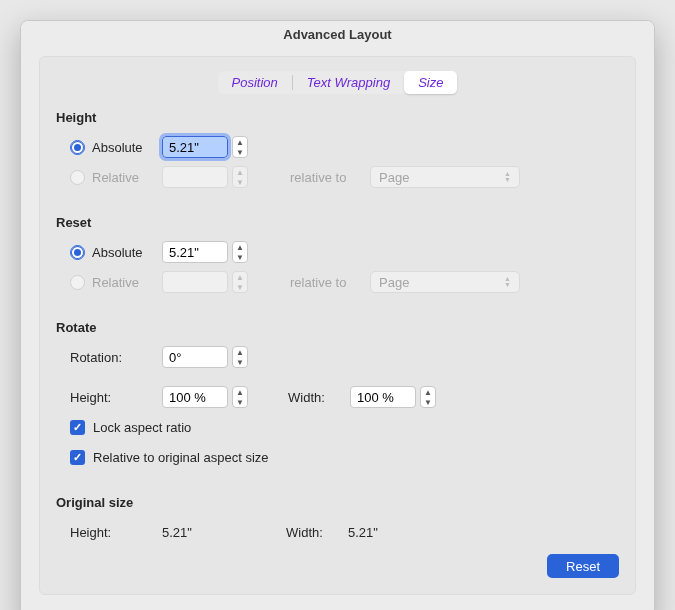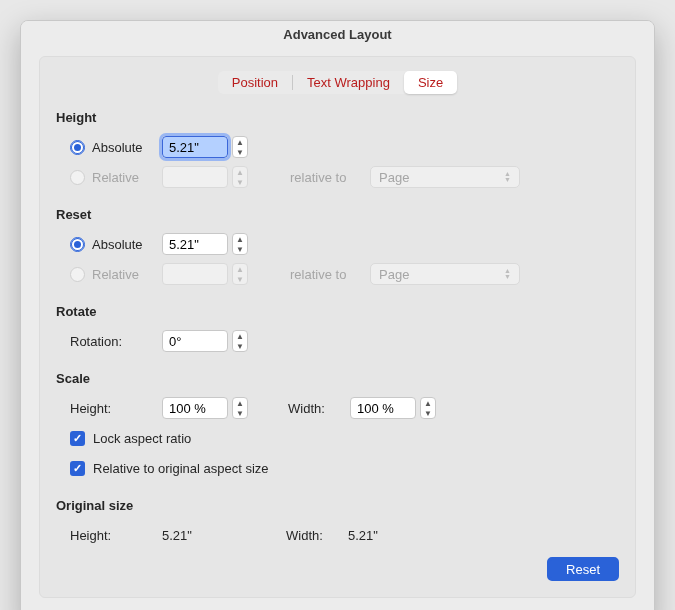--- a/index.html
+++ b/index.html
@@ -48,35 +48,36 @@
     border-radius: 6px;
     background: #eaeaea;
     padding: 0;
   }
   .seg button {
     border: none;
     background: transparent;
     font-size: 13px;
     padding: 4px 14px;
     border-radius: 5px;
-    color: #b91c1c;
+    color: #6d28d9;
     cursor: pointer;
+    font-style: italic;
   }
   .seg .sep {
     width: 1px;
     background: #c8c8c8;
     margin: 4px 0;
   }
   .seg button.active {
     background: #fff;
     box-shadow: 0 1px 2px rgba(0,0,0,0.15);
   }
   .section-title {
     font-weight: 700;
-    margin: 6px 0 8px 0;
+    margin: 14px 0 8px 0;
   }
   .row {
     display: flex;
     align-items: center;
     min-height: 28px;
     margin: 2px 0;
     padding-left: 14px;
   }
   .radio {
     display: inline-flex;
@@ -246,21 +247,20 @@
         <input value="0°" style="">
         <span class="stepper">
           <span class="up">▲</span>
           <span class="down">▼</span>
         </span>
       </span>
     </div>
 
     <div class="gap"></div>
 
-    <div class="section-title">Scale</div>
     <div class="row">
       <span class="label-fixed">Height:</span>
       <span class="spin-detached">
         <input value="100 %" style="">
         <span class="stepper">
           <span class="up">▲</span>
           <span class="down">▼</span>
         </span>
       </span>
       <span class="widthlabel">Width:</span>

